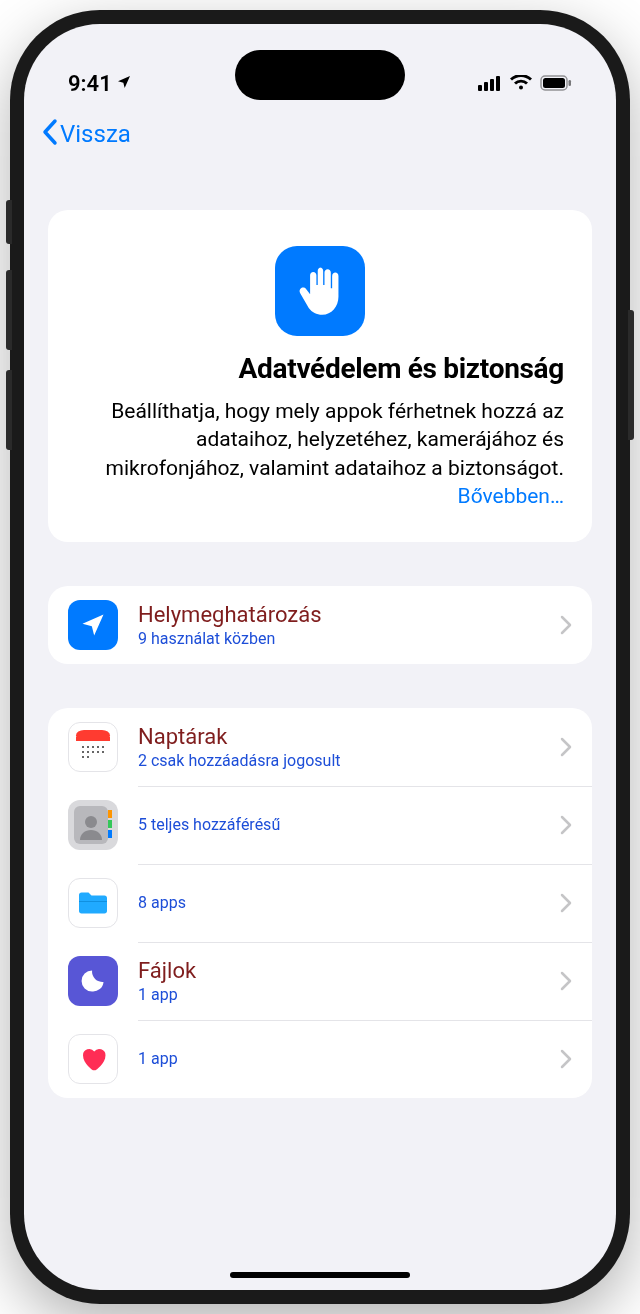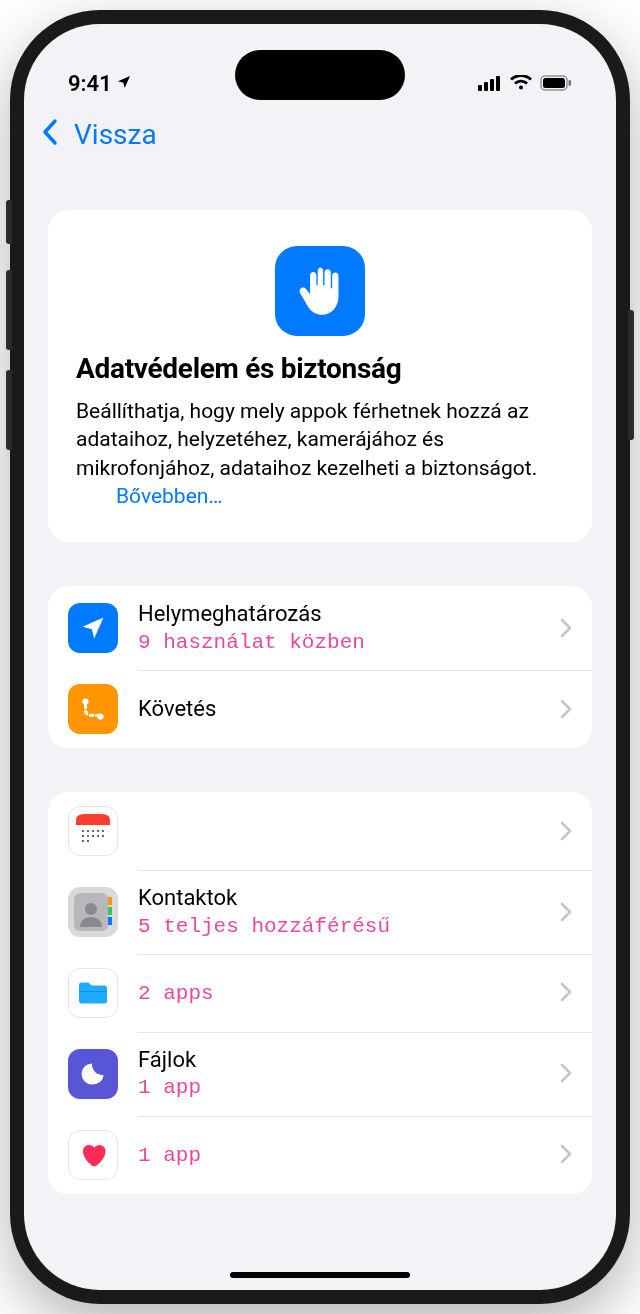--- a/index.html
+++ b/index.html
@@ -52,36 +52,36 @@
     .location-arrow-small { font-size: 18px; }
     .nav-bar {
       height: 60px;
       display: flex;
       align-items: center;
       padding: 0 18px;
     }
     .back-btn {
       display: flex;
       align-items: center;
-      gap: 14px;
+      gap: 0;
       color: #007aff;
-      font-size: 28px;
+      font-size: 24px;
       cursor: pointer;
     }
     .back-chevron { font-size: 34px; font-weight: 400; line-height: 1; margin-right: 2px;}
     .content {
       padding: 0 24px;
       overflow-y: auto;
       height: calc(100% - 160px);
     }
     .hero-card {
       background: #fff;
       border-radius: 20px;
       padding: 36px 28px 32px;
-      text-align: left;
+      text-align: right;
       margin-top: 46px;
     }
     .hero-icon {
       width: 90px;
       height: 90px;
       background: #007aff;
       border-radius: 22px;
       margin: 0 auto 16px;
       display: flex;
       align-items: center;
@@ -129,29 +129,28 @@
       border-radius: 12px;
       flex-shrink: 0;
       margin-right: 20px;
       display: flex;
       align-items: center;
       justify-content: center;
     }
     .row-text { flex: 1; }
     .row-title {
       font-size: 22px;
-      color: #000000;
+      color: #7f1d1d;
       line-height: 1.25;
     }
     .row-sub {
-      font-size: 21px;
-      color: #ec4899;
+      font-size: 16px;
+      color: #1d4ed8;
       line-height: 1.3;
       margin-top: 1px;
-      font-family: Liberation Mono, monospace;
     }
     .chevron {
       color: #c5c5c7;
       font-size: 28px;
       font-weight: 400;
       flex-shrink: 0;
     }
     .home-indicator {
       position: absolute;
       bottom: 12px;
@@ -227,51 +226,34 @@
     <div class="content">
 
       <div class="hero-card">
         <div class="hero-icon">
           <svg width="54" height="54" viewBox="0 0 24 24" fill="white">
               <path d="M12 1.5c.8 0 1.4.7 1.4 1.5v6.3h.6V3.8c0-.8.6-1.5 1.4-1.5s1.4.7 1.4 1.5v7h.6V5.3c0-.8.6-1.5 1.4-1.5s1.4.7 1.4 1.5v9.2c0 4.4-3.1 8-7.2 8-2.6 0-4.5-1-6-3L3.2 13c-.5-.8-.3-1.8.5-2.3.7-.4 1.6-.2 2.1.4l1.8 2.3V5c0-.8.6-1.5 1.4-1.5S10.4 4.2 10.4 5v4.3h.6V3c0-.8.6-1.5 1.4-1.5H12z"></path>
             </svg>
         </div>
         <div class="hero-title">Adatvédelem és biztonság</div>
         <div class="hero-desc">
-          <span>Beállíthatja, hogy mely appok férhetnek hozzá az adataihoz, helyzetéhez, kamerájához és mikrofonjához, adataihoz kezelheti a biztonságot. </span><span class="hero-link">Bővebben…</span>
+          <span>Beállíthatja, hogy mely appok férhetnek hozzá az adataihoz, helyzetéhez, kamerájához és mikrofonjához, valamint adataihoz a biztonságot. </span><span class="hero-link">Bővebben…</span>
         </div>
       </div>
 
       <div class="list-group">
         <div class="list-row">
           <div class="row-icon" style="background:#007aff">
             <svg width="28" height="28" viewBox="0 0 24 24" fill="white">
                 <path d="M3 11l18-8-8 18-2-8-8-2z"></path>
               </svg>
           </div>
           <div class="row-text">
             <div class="row-title">Helymeghatározás</div>
             <div class="row-sub">9 használat közben</div>
-          </div>
-          <div class="chevron">
-            <svg width="12" height="20" viewBox="0 0 12 20" fill="none" stroke="#c5c5c7" stroke-width="2.5" stroke-linecap="round" stroke-linejoin="round">
-                <polyline points="2,2 10,10 2,18"></polyline>
-              </svg>
-          </div>
-        </div>
-        <div class="list-row">
-          <div class="row-icon" style="background:#ff9500">
-            <svg width="30" height="30" viewBox="0 0 24 24" fill="none" stroke="white" stroke-width="2.5" stroke-linecap="round">
-                <circle cx="6" cy="6" r="2.5" fill="white" stroke="none"></circle>
-                <circle cx="18" cy="18" r="2.5" fill="white" stroke="none"></circle>
-                <path d="M6 9v4a4 4 0 004 4h5" stroke-dasharray="2 3"></path>
-              </svg>
-          </div>
-          <div class="row-text">
-            <div class="row-title">Követés</div>
           </div>
           <div class="chevron">
             <svg width="12" height="20" viewBox="0 0 12 20" fill="none" stroke="#c5c5c7" stroke-width="2.5" stroke-linecap="round" stroke-linejoin="round">
                 <polyline points="2,2 10,10 2,18"></polyline>
               </svg>
           </div>
         </div>
       </div>
 
       <div class="list-group">
@@ -291,57 +273,58 @@
                   <circle cx="15" cy="25" r="1"></circle>
                   <circle cx="20" cy="25" r="1"></circle>
                   <circle cx="25" cy="25" r="1"></circle>
                   <circle cx="30" cy="25" r="1"></circle>
                   <circle cx="10" cy="30" r="1"></circle>
                   <circle cx="15" cy="30" r="1"></circle>
                 </g>
               </svg>
           </div>
           <div class="row-text">
+            <div class="row-title">Naptárak</div>
+            <div class="row-sub">2 csak hozzáadásra jogosult</div>
           </div>
           <div class="chevron">
             <svg width="12" height="20" viewBox="0 0 12 20" fill="none" stroke="#c5c5c7" stroke-width="2.5" stroke-linecap="round" stroke-linejoin="round">
                 <polyline points="2,2 10,10 2,18"></polyline>
               </svg>
           </div>
         </div>
         <div class="list-row">
           <div class="row-icon" style="background:#d9d9dc">
             <svg width="50" height="50" viewBox="0 0 50 50">
                 <rect x="6" y="6" width="34" height="38" rx="6" fill="#b8b8bc"></rect>
                 <circle cx="23" cy="22" r="6" fill="#8a8a8e"></circle>
                 <path d="M12 40c0-6 5-10 11-10s11 4 11 10" fill="#8a8a8e"></path>
                 <rect x="40" y="10" width="4" height="8" fill="#ff9500"></rect>
                 <rect x="40" y="20" width="4" height="8" fill="#34c759"></rect>
                 <rect x="40" y="30" width="4" height="8" fill="#007aff"></rect>
               </svg>
           </div>
           <div class="row-text">
-            <div class="row-title">Kontaktok</div>
             <div class="row-sub">5 teljes hozzáférésű</div>
           </div>
           <div class="chevron">
             <svg width="12" height="20" viewBox="0 0 12 20" fill="none" stroke="#c5c5c7" stroke-width="2.5" stroke-linecap="round" stroke-linejoin="round">
                 <polyline points="2,2 10,10 2,18"></polyline>
               </svg>
           </div>
         </div>
         <div class="list-row">
           <div class="row-icon" style="background:#fff;border:1px solid #e4e4e8">
             <svg width="36" height="36" viewBox="0 0 36 36">
                 <path d="M4 10c0-1.5 1-2.5 2.5-2.5h7l3 3h13c1.5 0 2.5 1 2.5 2.5v13c0 1.5-1 2.5-2.5 2.5h-23C5 28.5 4 27.5 4 26V10z" fill="#20aaff"></path>
                 <rect x="4" y="16" width="28" height="1" fill="#1090e0"></rect>
               </svg>
           </div>
           <div class="row-text">
-            <div class="row-sub">2 apps</div>
+            <div class="row-sub">8 apps</div>
           </div>
           <div class="chevron">
             <svg width="12" height="20" viewBox="0 0 12 20" fill="none" stroke="#c5c5c7" stroke-width="2.5" stroke-linecap="round" stroke-linejoin="round">
                 <polyline points="2,2 10,10 2,18"></polyline>
               </svg>
           </div>
         </div>
         <div class="list-row">
           <div class="row-icon" style="background:#5856d6">
             <svg width="28" height="28" viewBox="0 0 24 24" fill="white">

